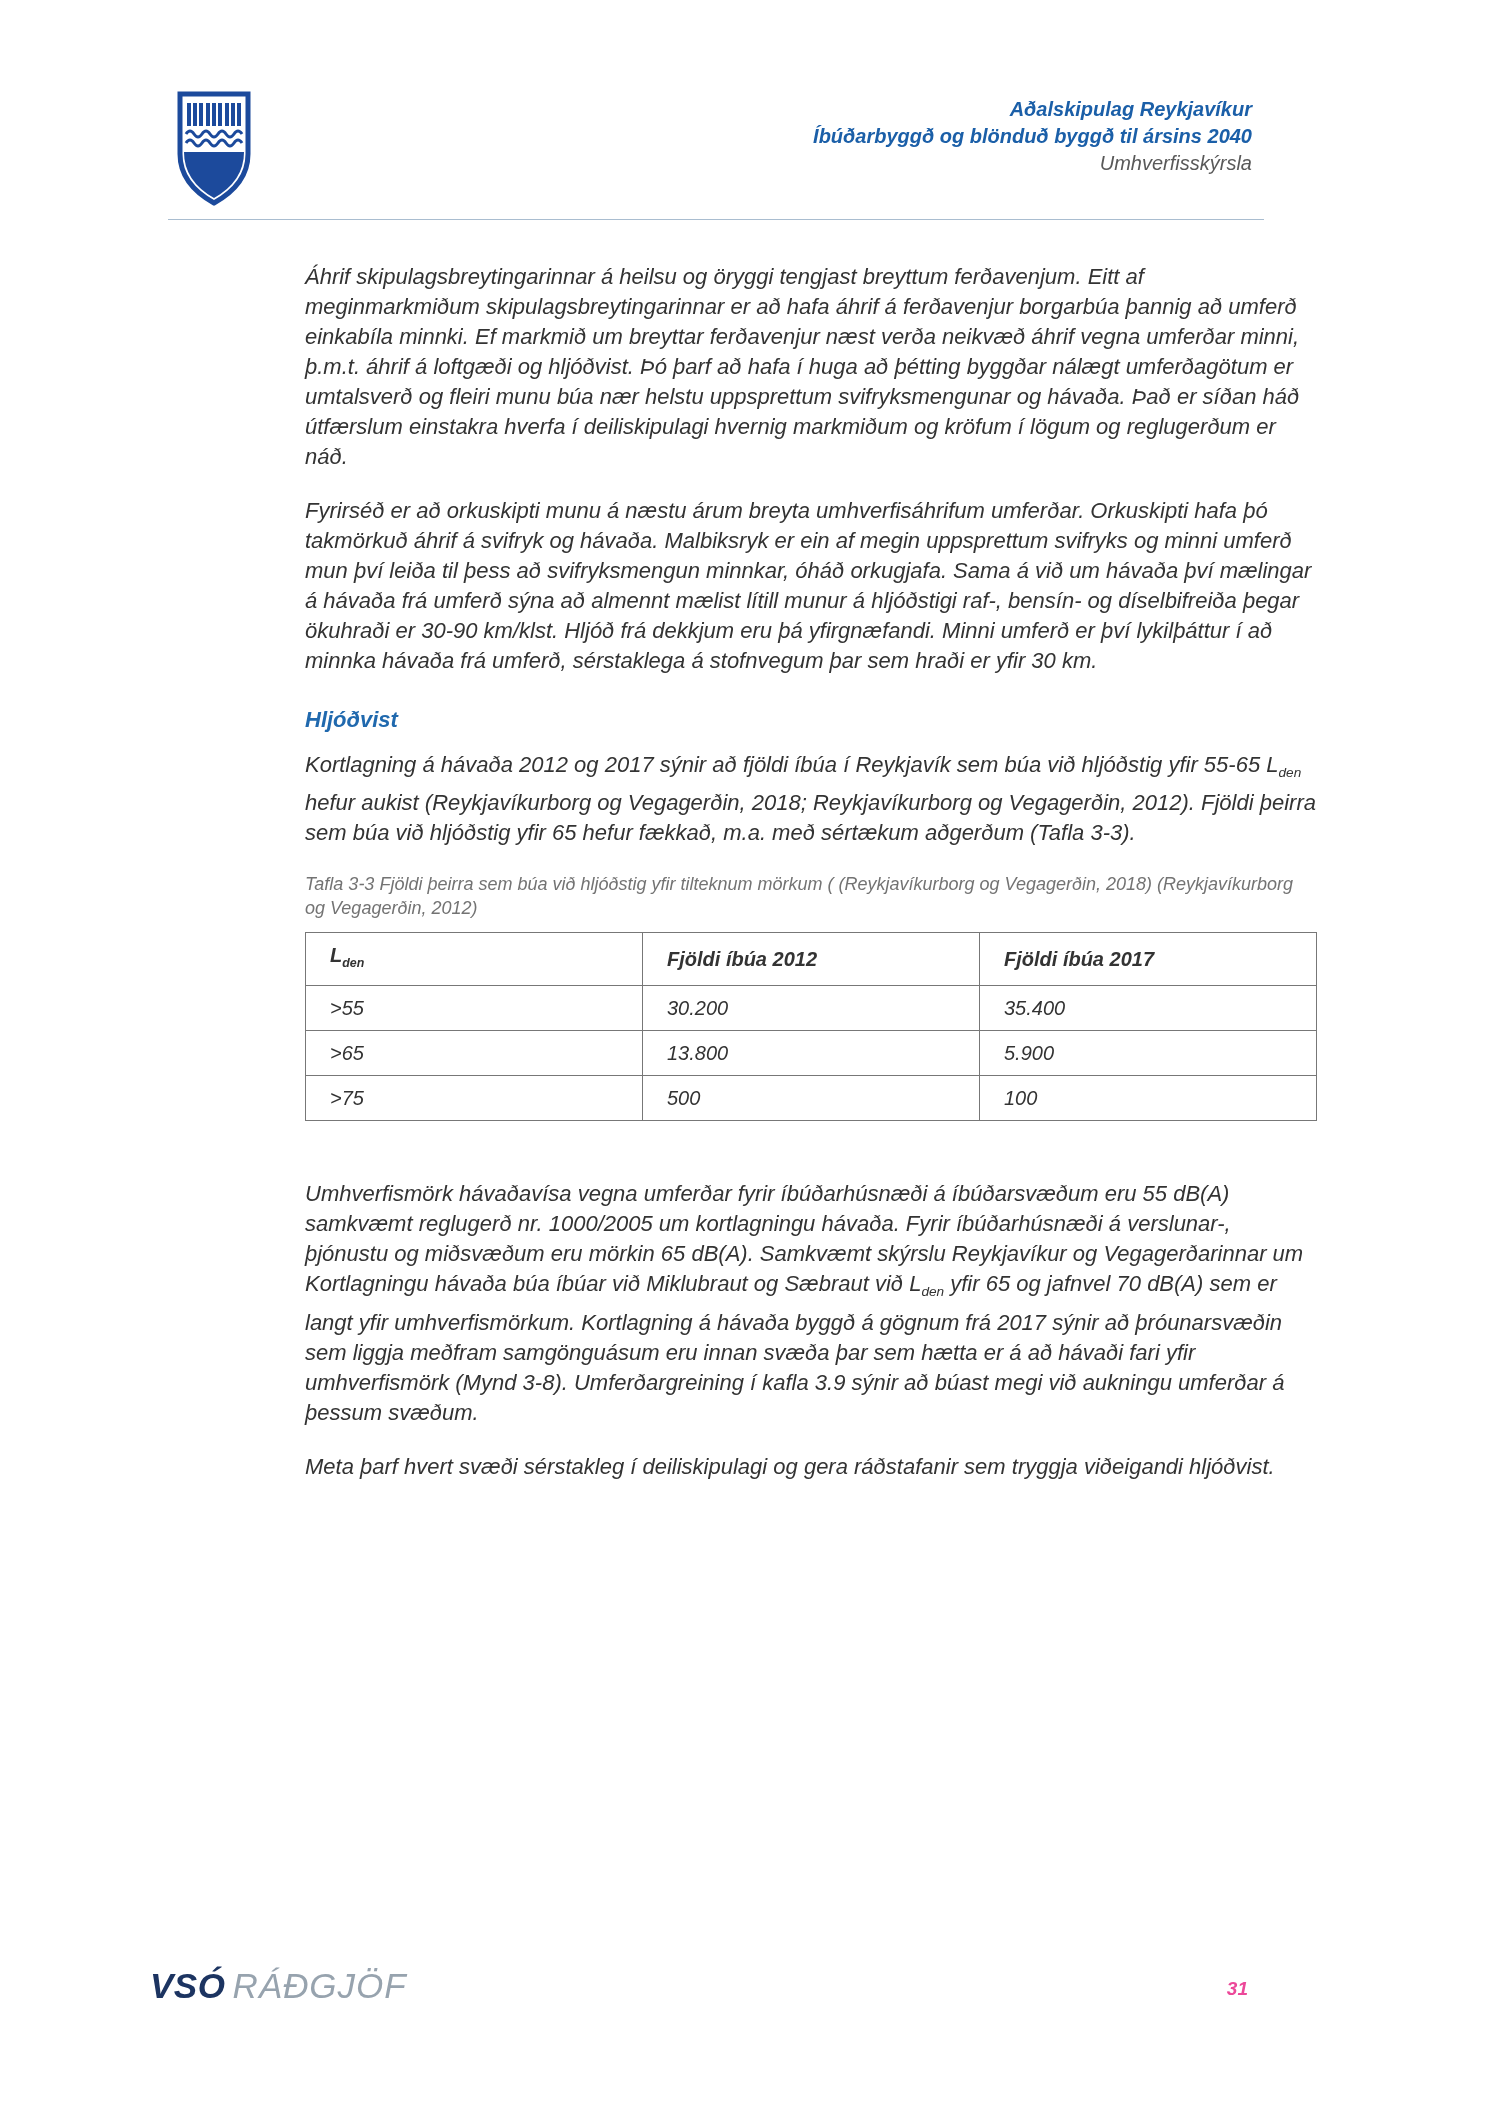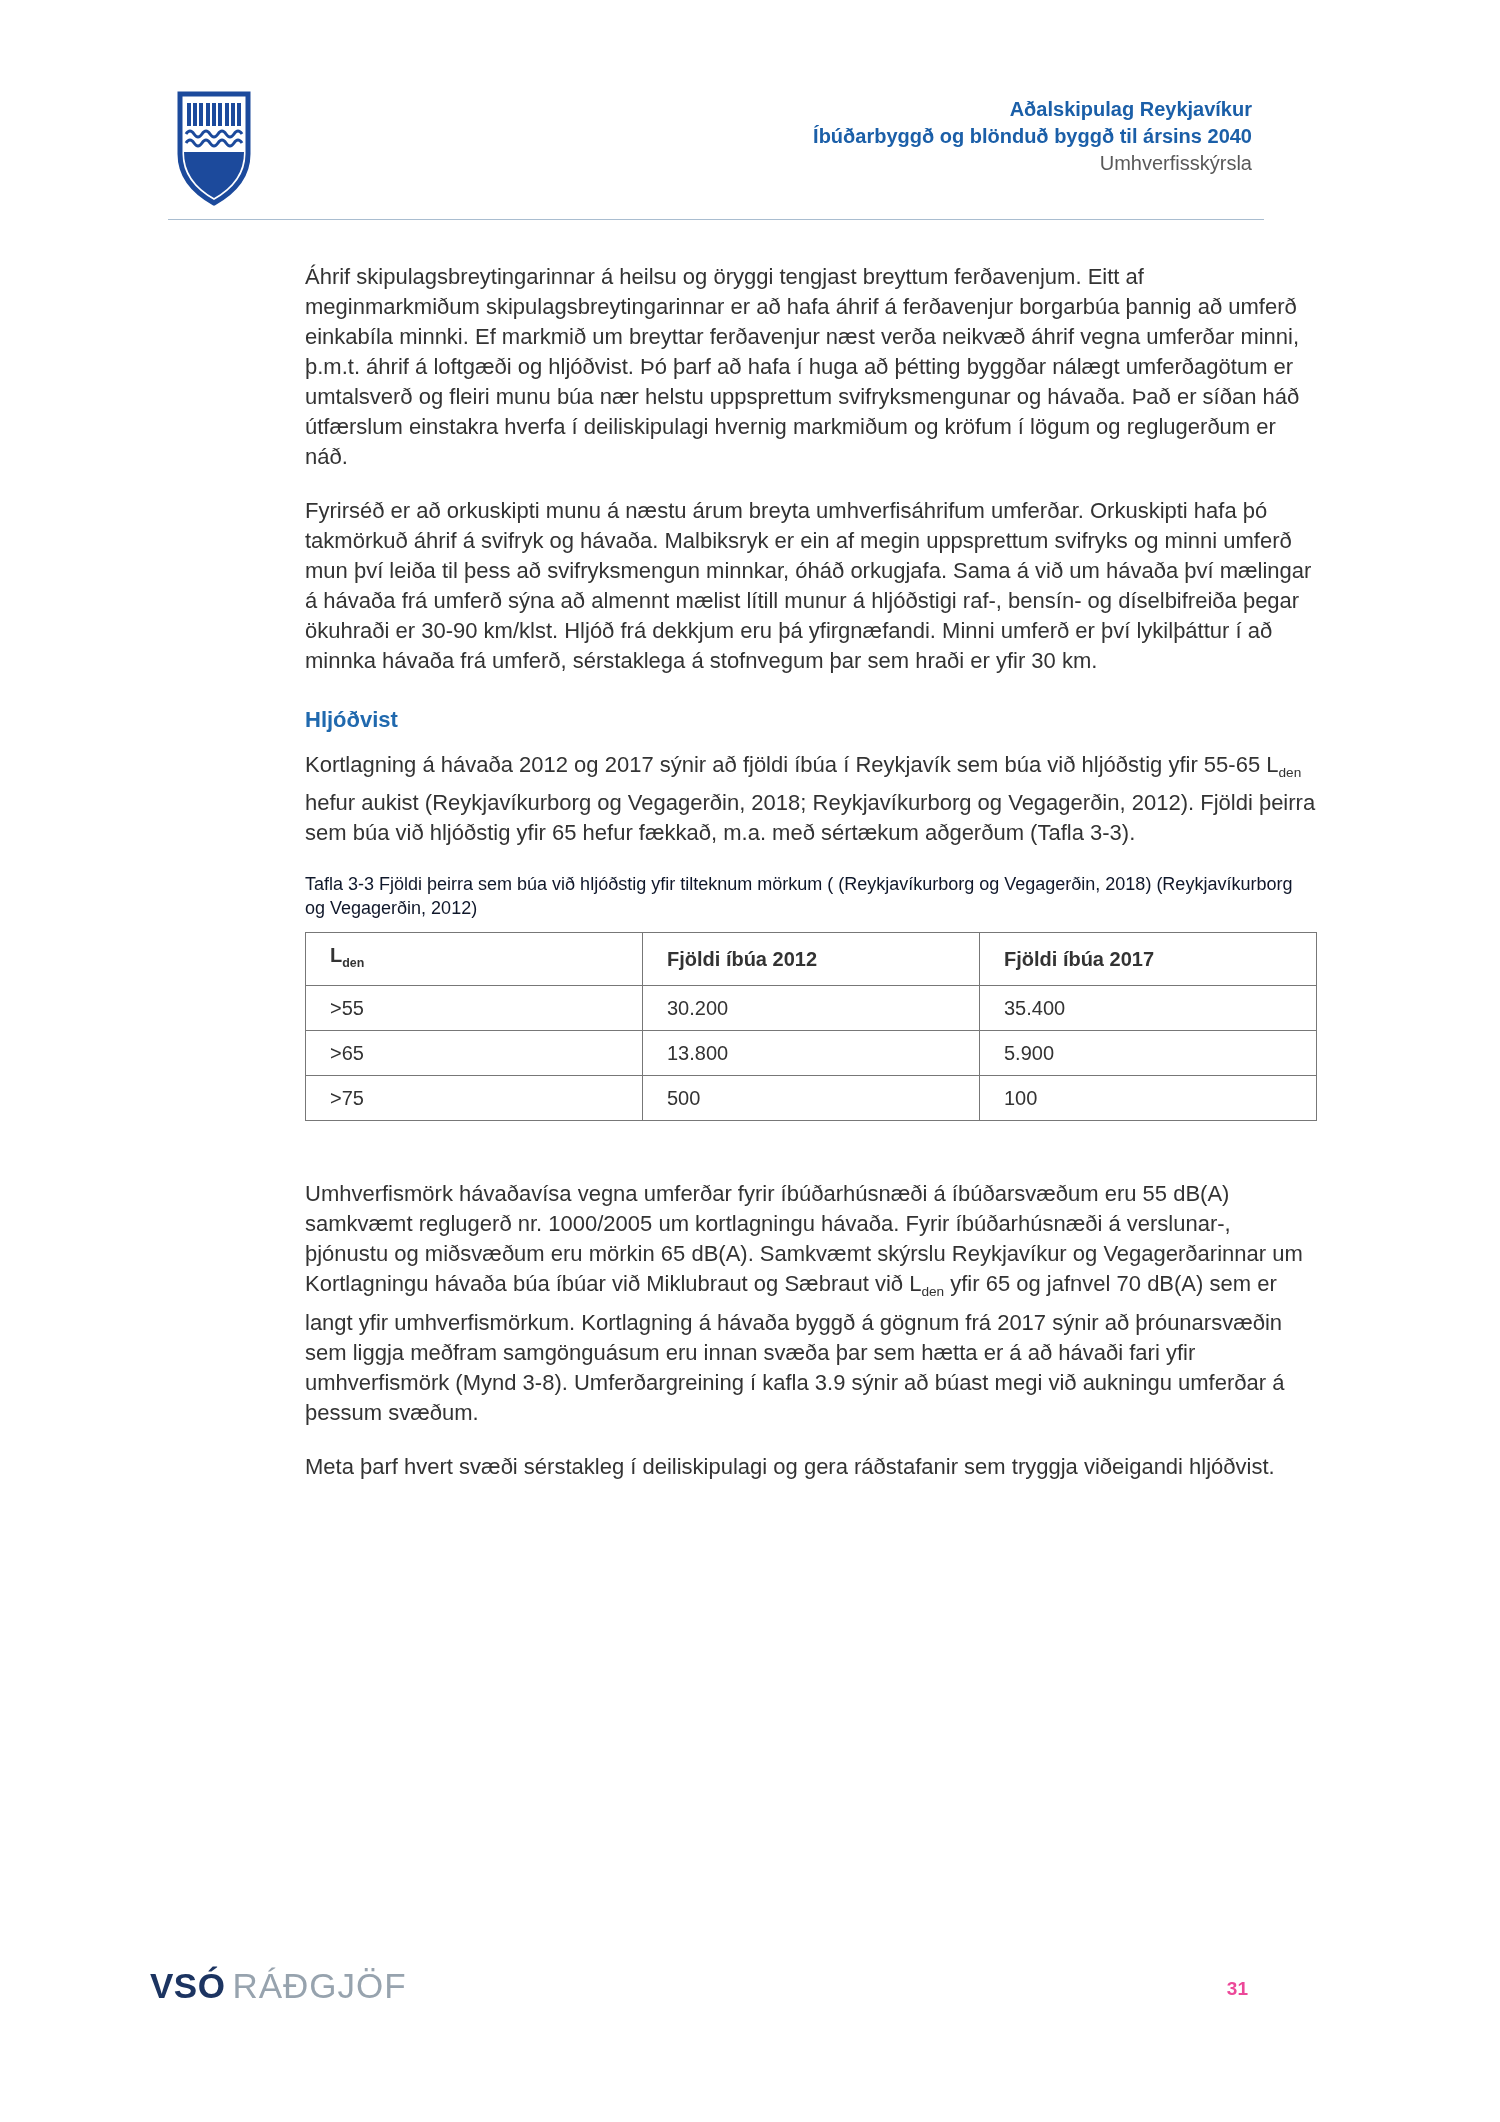--- a/index.html
+++ b/index.html
@@ -4,35 +4,36 @@
 <style>
   * { margin:0; padding:0; box-sizing:border-box; }
   html, body { background:#ffffff; }
   .page {
     position:relative;
     width:1420px;
     height:2122px;
     background:#ffffff;
     font-family:"Liberation Sans", sans-serif;
     overflow:hidden;
+    font-style:italic;
   }
   
   .logo { position:absolute; left:176px; top:90px; width:76px; height:118px; }
   .header-text { position:absolute; top:96px; right:168px; text-align:right; }
   .header-title { color:#1b5fa8; font-weight:bold; font-size:20px; line-height:27px; }
   .header-sub   { color:#595959; font-size:20px; line-height:27px; }
   .header-rule  { position:absolute; left:168px; right:156px; top:219px; border-top:1px solid #a9bdd0; }
   
   .content {
     position:absolute; left:305px; top:262px; width:1012px;
     color:#333333; font-size:22px; line-height:30px;
   }
   .content p { margin:0 0 24px 0; }
   .section-heading { color:#2069ae; font-size:22px; line-height:28px; font-weight:bold; margin:30px 0 16px 0; }
-  .content p.table-caption { font-size:18px; line-height:24px; color:#0f172a; margin:0 0 12px 0; }
+  .content p.table-caption { font-size:18px; line-height:24px; color:#737373; margin:0 0 12px 0; }
   .content p.gap-top { margin-top:58px; }
   sub { font-size:0.62em; }
   
   table.noise { width:100%; border-collapse:collapse; font-size:20px; color:#333333; table-layout:fixed; }
   .noise th, .noise td {
     border:1px solid #777777; padding:7px 24px; text-align:left;
     height:40px; vertical-align:middle;
   }
   .noise th { font-weight:bold; }
   

